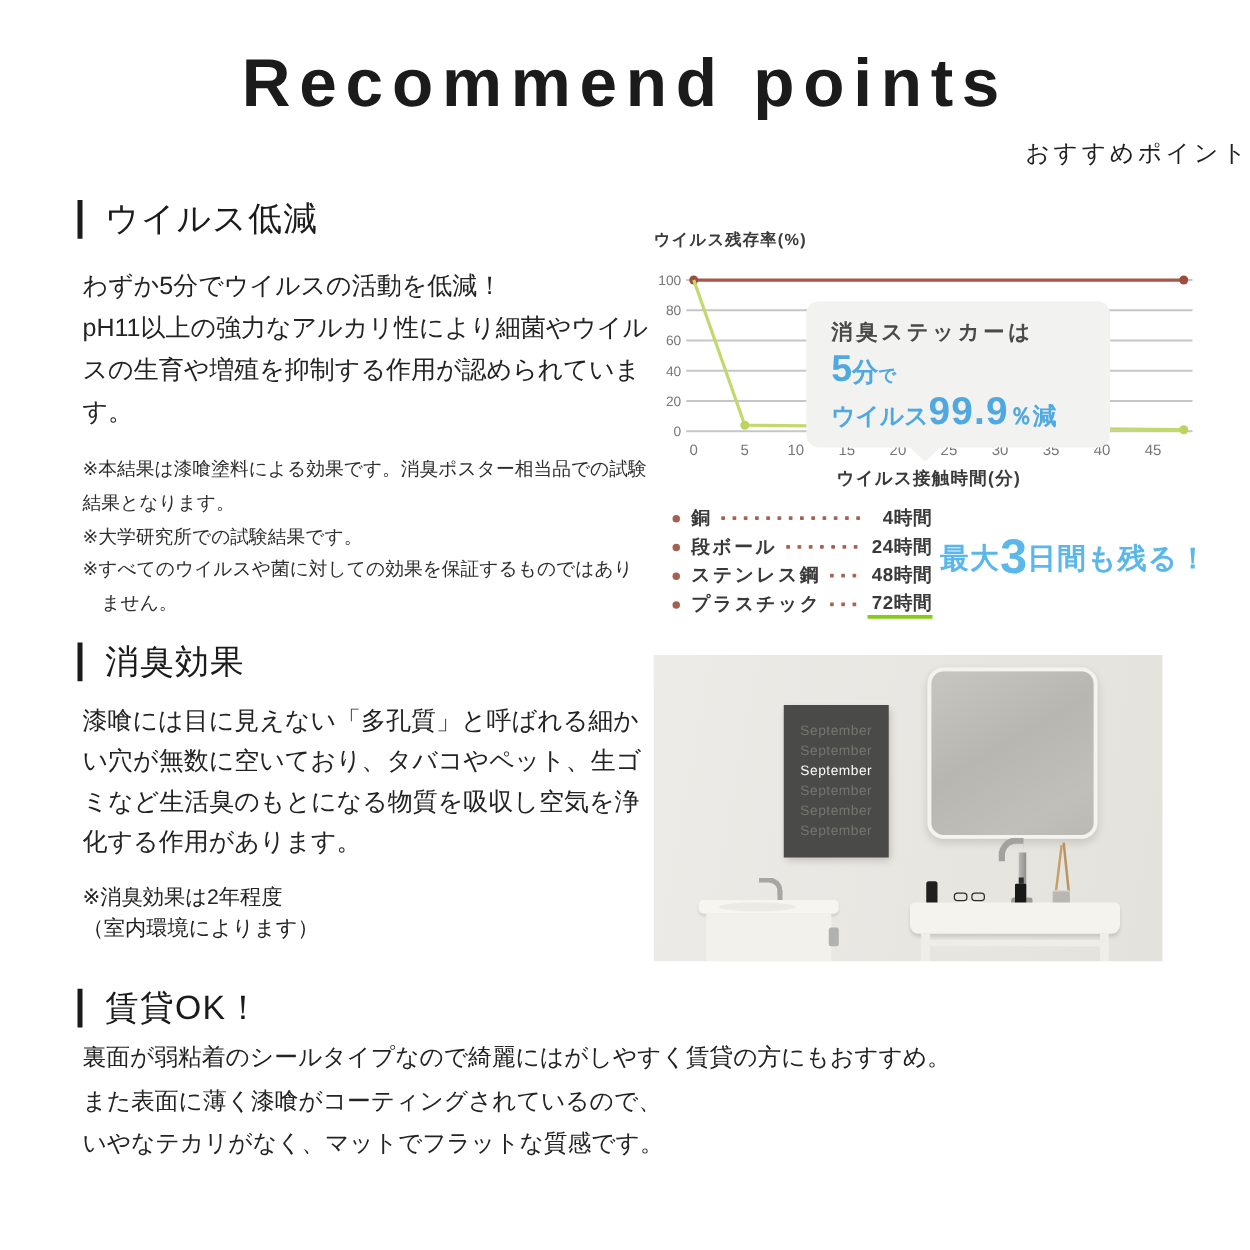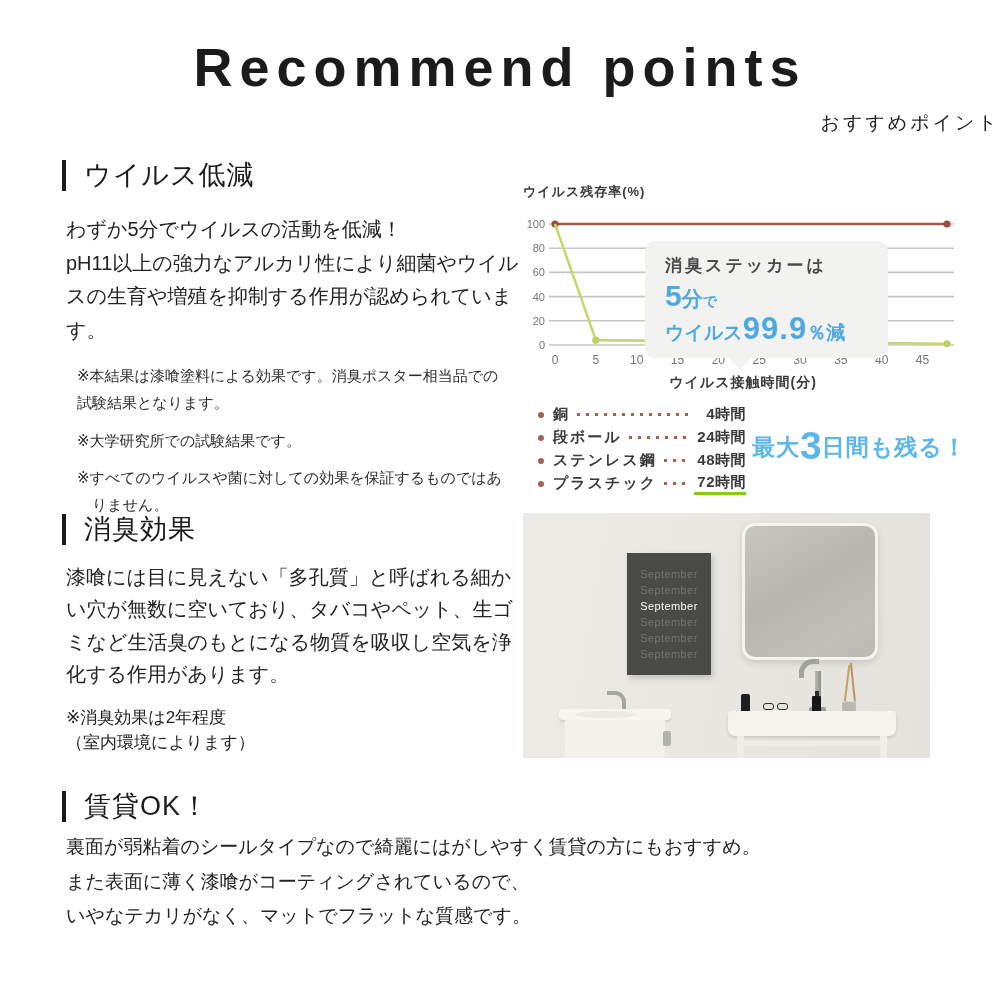--- a/index.html
+++ b/index.html
@@ -9,21 +9,21 @@
   .hdr{position:absolute;top:36px;left:0;right:0;text-align:center;}
   .hdr h1{margin:0;font-size:54px;font-weight:700;letter-spacing:7px;color:#1b1b1b;}
   .hdr .sub{margin-top:12px;font-size:19px;letter-spacing:3px;color:#1e1e1e;text-align:right;}
   
   .sec-h{display:flex;align-items:center;gap:18px;font-size:27px;color:#1b1b1b;letter-spacing:1px;}
   .sec-h .bar{width:4px;height:31px;background:#1b1b1b;flex:0 0 auto;}
   
   .virus-left{position:absolute;left:62px;top:157px;width:458px;}
   .body-txt{margin:20px 0 0 4px;font-size:20px;line-height:1.68;color:#232323;white-space:pre-line;}
   .notes{margin:16px 0 0 4px;font-size:15px;line-height:1.78;color:#2e2e2e;}
-  .notes p{margin:11px;}
+  .notes p{margin:0;}
   .notes p.hang{padding-left:1em;text-indent:-1em;}
   
   .chart-wrap{position:absolute;left:523px;top:183px;width:440px;}
   .chart-title{font-size:13px;font-weight:700;color:#3a3a3a;letter-spacing:1px;}
   .chart-svg{display:block;margin-top:6px;}
   .chart-xlabel{text-align:center;font-size:14px;font-weight:700;color:#3a3a3a;letter-spacing:1px;margin-top:2px;}
   .callout{position:absolute;left:122px;top:58px;width:243px;background:#f2f2f1;border-radius:10px;
            padding:13px 24px 12px 20px;box-sizing:border-box;}
   .callout:after{content:"";position:absolute;left:86px;bottom:-8px;width:18px;height:18px;background:#f2f2f1;
            transform:rotate(45deg);border-radius:3px;}
@@ -46,21 +46,21 @@
   .lg-val{min-width:52px;text-align:right;letter-spacing:0.5px;}
   .lg-val.ul{border-bottom:3px solid #84cc16;}
   .legend-callout{position:absolute;left:752px;top:424px;color:#5bb7ea;font-weight:700;
       font-size:23px;letter-spacing:1px;white-space:nowrap;}
   .legend-callout .big{font-size:39px;vertical-align:-4px;letter-spacing:0;}
   
   .deo-left{position:absolute;left:62px;top:511px;width:460px;}
   .deo-left .body-txt{margin-top:14px;line-height:1.62;}
   .deo-note{margin:14px 0 0 4px;font-size:17px;line-height:1.5;color:#232323;white-space:pre-line;}
   
-  .photo{position:absolute;left:523px;top:513px;width:407px;height:245px;overflow:hidden;
+  .photo{position:absolute;left:523px;top:524px;width:407px;height:245px;overflow:hidden;
      background:linear-gradient(100deg,#edebe7 0%,#e8e6e1 55%,#e4e2dd 100%);}
   .poster{position:absolute;left:104px;top:40px;width:84px;height:122px;background:#4a4a48;
      box-shadow:2px 3px 6px rgba(0,0,0,0.18);text-align:center;padding-top:13px;box-sizing:border-box;}
   .poster div{font-size:11px;line-height:16px;color:#75756f;letter-spacing:0.4px;}
   .poster div.active{color:#fbfbf8;}
   .mirror{position:absolute;left:219px;top:10px;width:136px;height:137px;border-radius:13px;
      border:3px solid #f4f3ee;box-sizing:border-box;box-shadow:0 3px 7px rgba(0,0,0,0.13);
      background:linear-gradient(150deg,#c7c6c0 0%,#b7b6b0 45%,#c0bfb9 80%,#bab9b3 100%);}
   .vanity-top{position:absolute;left:205px;top:198px;width:168px;height:25px;background:#f5f3ee;
      border-radius:4px 4px 7px 7px;box-shadow:0 2px 3px rgba(0,0,0,0.12);}

